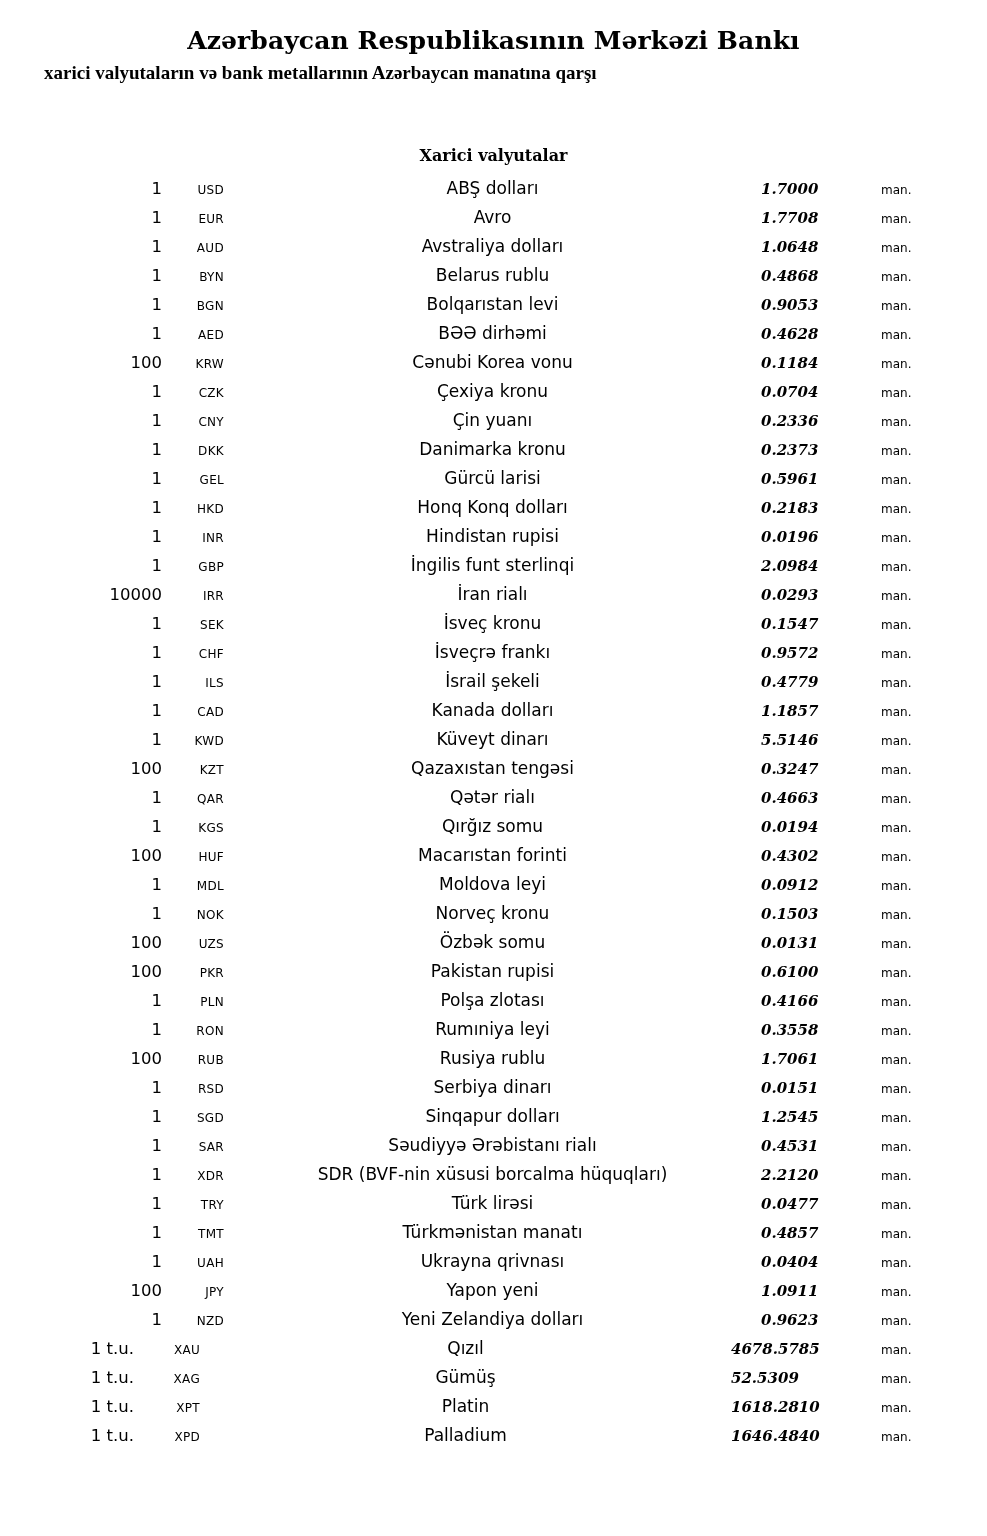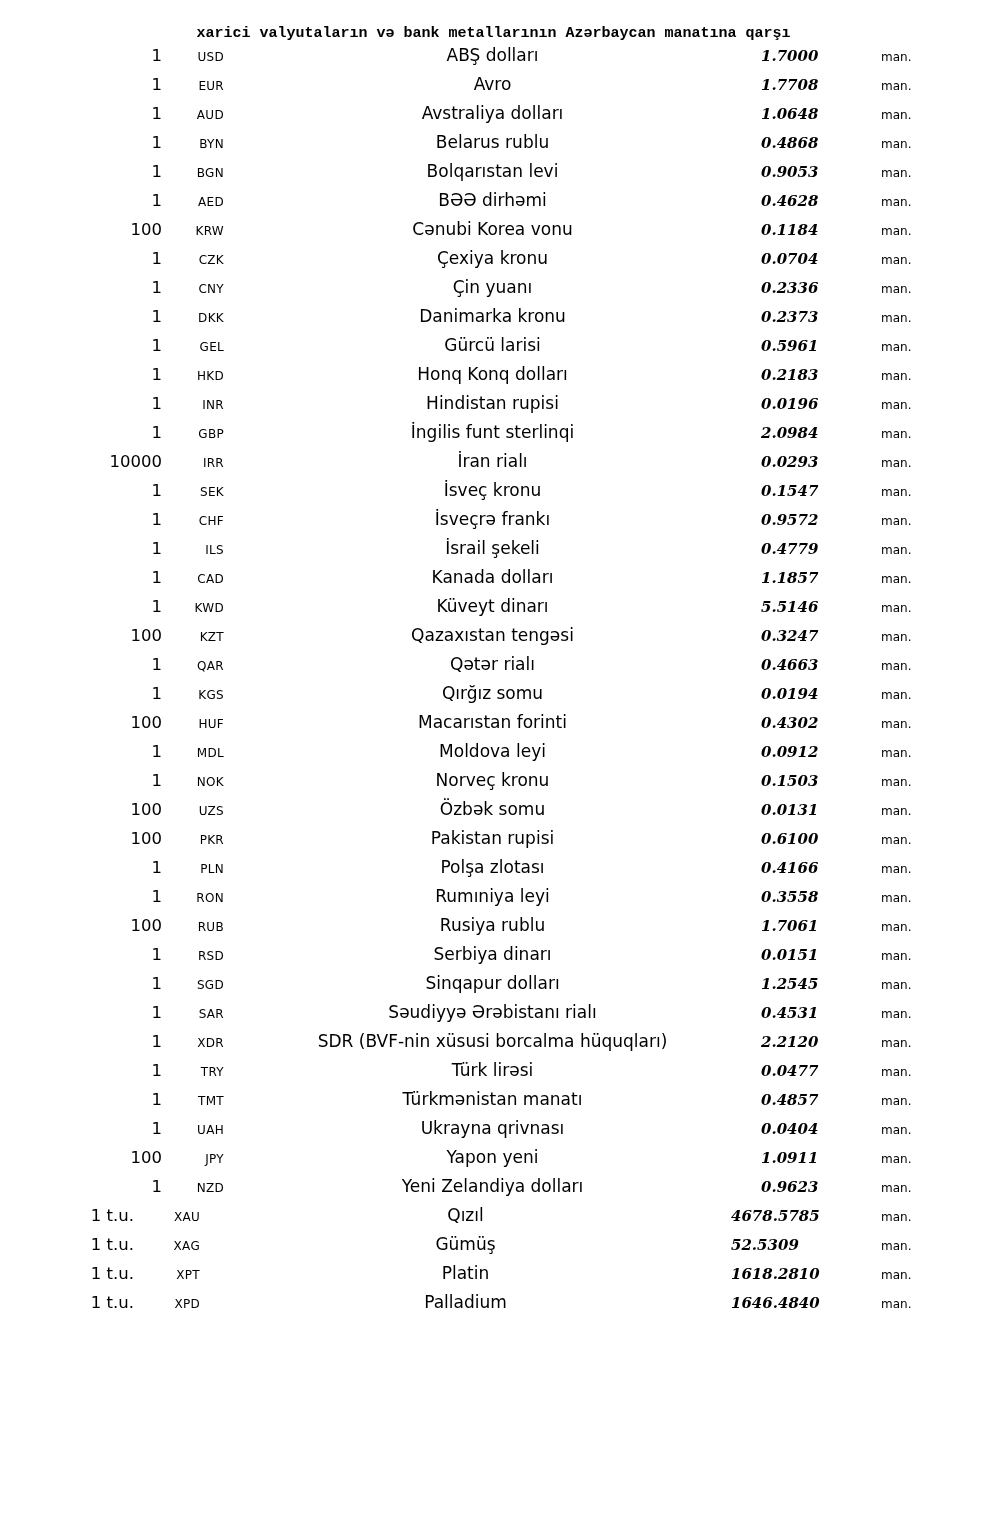--- a/index.html
+++ b/index.html
@@ -28,24 +28,24 @@
     margin: 8px 0 6px 0;
   }
   .doc-subtitle {
     text-align: center;
     font-family: "DejaVu Serif", serif;
     font-weight: bold;
     font-size: 15.5px;
     margin: 2px 0 0 0;
   }
   .doc-subtitle2 {
-    text-align: center;
-    font-family: Liberation Mono, monospace;
+    text-align: left;
+    font-family: Liberation Serif, serif;
     font-weight: bold;
-    font-size: 15px;
+    font-size: 19px;
     margin: 7px 0 0 0;
   }
   .section-title {
     text-align: center;
     font-family: "DejaVu Serif", serif;
     font-weight: bold;
     font-size: 16px;
     margin: 0;
   }
   .section-currencies {
@@ -109,22 +109,24 @@
   }
   .metals td.c-value {
     width: 150px;
   }
 </style>
 </head>
 <body>
 
 <div class="page">
 
+  <div class="doc-title">Azərbaycan Respublikasının Mərkəzi Bankı</div>
   <div class="doc-subtitle2">xarici valyutaların və bank metallarının Azərbaycan manatına qarşı</div>
 
+  <div class="section-title section-currencies">Xarici valyutalar</div>
 
   <table class="rates currencies">
     <tbody>
         <tr>
           <td class="c-amount">1</td>
           <td class="c-code">USD</td>
           <td class="c-name">ABŞ dolları</td>
           <td class="c-value">1.7000</td>
           <td class="c-unit">man.</td>
         </tr>

